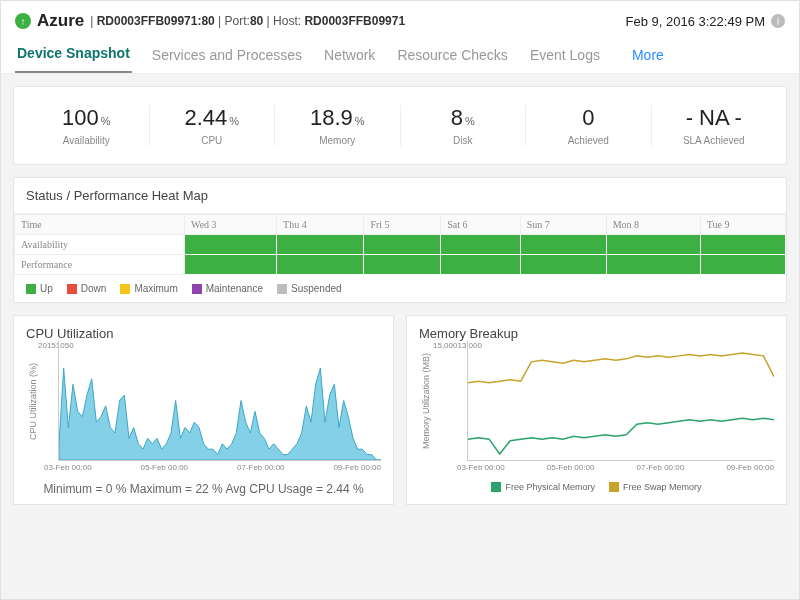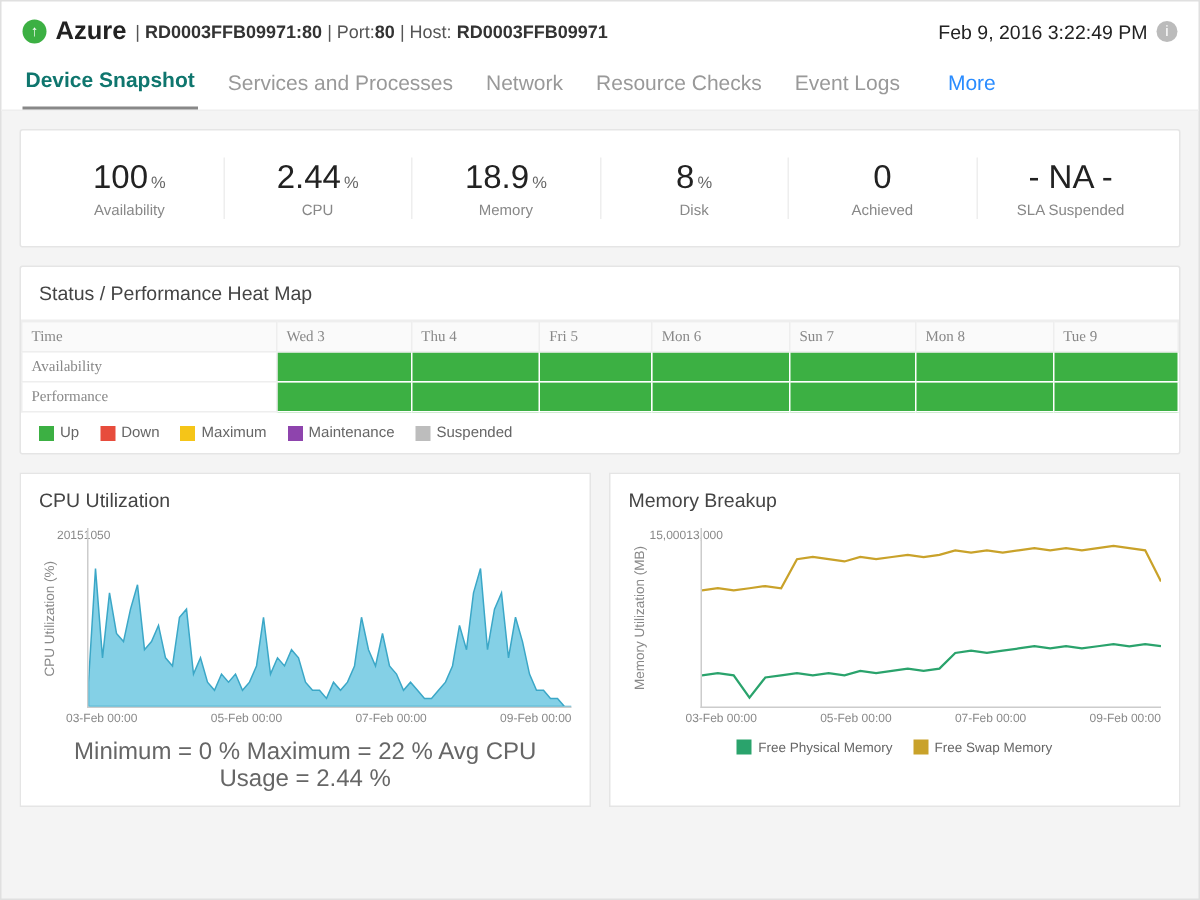--- a/index.html
+++ b/index.html
@@ -160,21 +160,21 @@
   }
   .chart-card {
     background: #fff;
     border: 1px solid #e5e5e5;
     flex: 1;
     padding: 10px 12px 8px 12px;
   }
   .chart-title {
     font-size: 13px;
     color: #444;
-    margin-bottom: 11px;
+    margin-bottom: 0;
   }
   .chart-area {
     position: relative;
     height: 120px;
     display: flex;
   }
   .ylabel {
     writing-mode: vertical-rl;
     transform: rotate(180deg);
     font-size: 9px;
@@ -203,21 +203,21 @@
     width: 28px;
     display: flex;
     flex-direction: row;
     justify-content: space-between;
     font-size: 8px;
     color: #888;
     text-align: right;
   }
   .chart-footer {
     text-align: center;
-    font-size: 16px;
+    font-size: 12px;
     color: #666;
     margin-top: 10px;
   }
   .chart-legend {
     display: flex;
     justify-content: center;
     gap: 14px;
     margin-top: 10px;
     font-size: 9px;
     color: #666;
@@ -269,34 +269,34 @@
     <div class="metric">
       <div><span class="metric-value">8</span><span class="metric-unit">%</span></div>
       <div class="metric-label">Disk</div>
     </div>
     <div class="metric">
       <div><span class="metric-value">0</span></div>
       <div class="metric-label">Achieved</div>
     </div>
     <div class="metric">
       <div><span class="metric-value">- NA -</span></div>
-      <div class="metric-label">SLA Suspended</div>
+      <div class="metric-label">SLA Achieved</div>
     </div>
   </div>
 
   <div class="card">
     <div class="section-title">Status / Performance Heat Map</div>
     <table class="heatmap-table">
       <tbody>
           <tr>
         <th style="width:170px">Time</th>
         <th>Wed 3</th>
         <th>Thu 4</th>
         <th>Fri 5</th>
-        <th>Mon 6</th>
+        <th>Sat 6</th>
         <th>Sun 7</th>
         <th>Mon 8</th>
         <th>Tue 9</th>
       </tr>
       <tr>
         <td>Availability</td>
         <td class="heatmap-cell"></td>
             <td class="heatmap-cell"></td>
             <td class="heatmap-cell"></td>
             <td class="heatmap-cell"></td>

